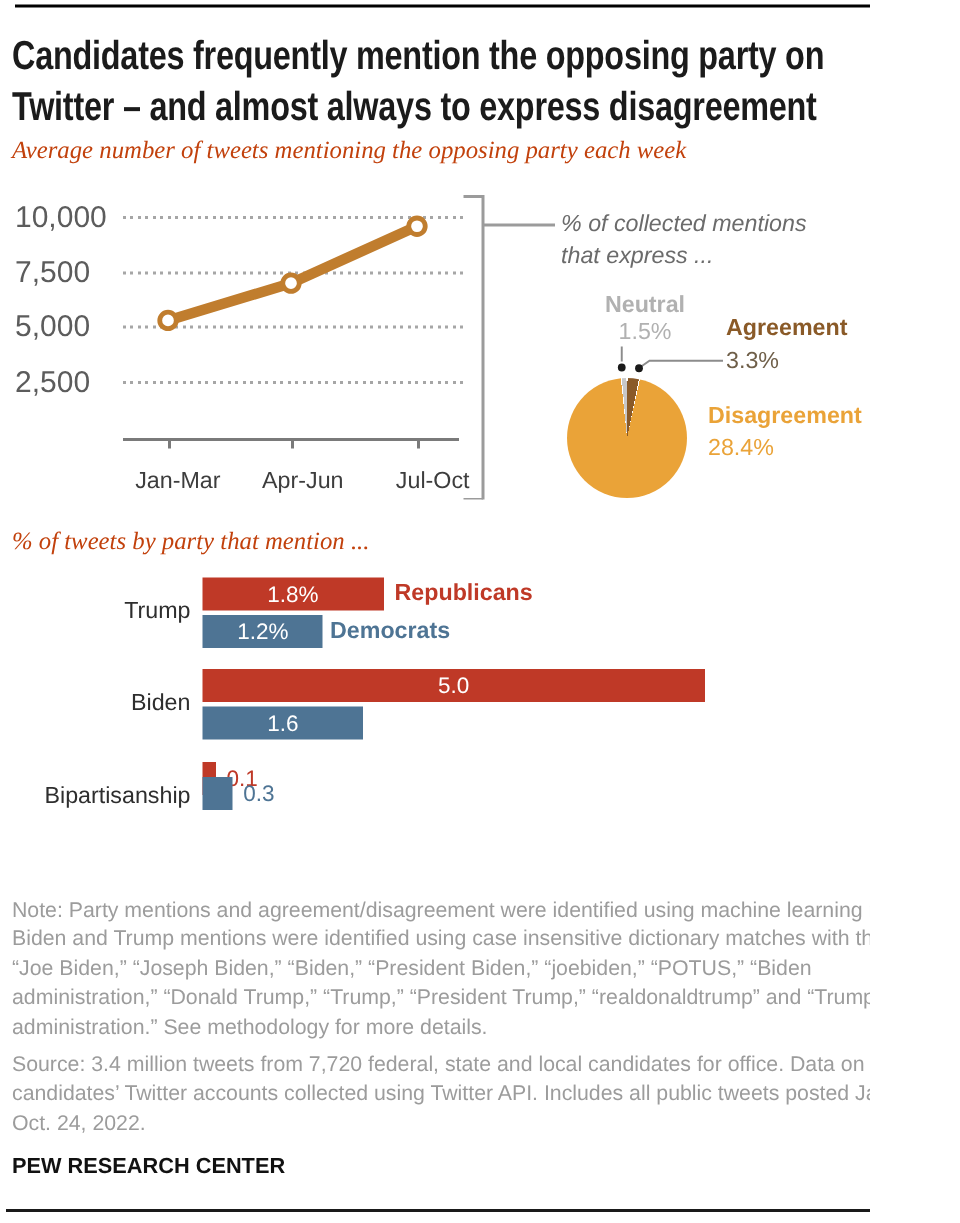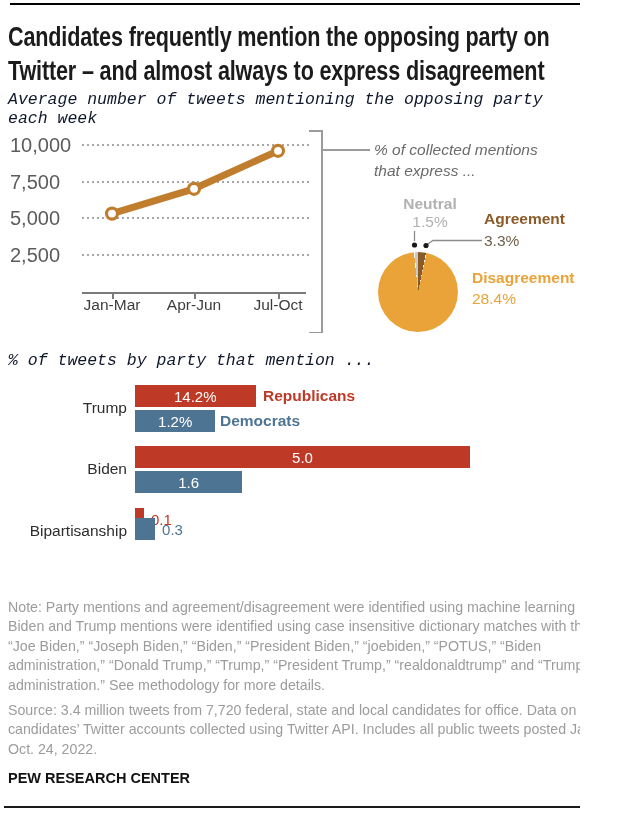--- a/index.html
+++ b/index.html
@@ -7,32 +7,32 @@
         font-family:"Liberation Sans",sans-serif;color:#1c1c1c;}
   .rule{position:absolute;background:#000;height:2px;}
   .rule.top{left:10px;top:3px;width:628px;}
   .rule.bottom{left:4px;top:806px;width:632px;background:#1a1a1a;height:1.5px;}
 
   .title{position:absolute;left:8px;top:20px;margin:0;font-size:27px;font-weight:700;
          letter-spacing:-0.2px;line-height:34px;color:#1b1b1b;transform:scaleX(0.80);
          transform-origin:left top;white-space:nowrap;}
   .title .tline{display:block;}
 
-  .serif-it{font-family:Liberation Mono, monospace;font-style:italic;color:#0f172a;}
+  .serif-it{font-family:Liberation Serif, serif;font-style:italic;color:#c2410c;}
   .subtitle{position:absolute;left:8px;top:90px;margin:0;font-size:16.5px;}
   .bars-heading{position:absolute;left:8px;top:351px;margin:0;font-size:16.5px;}
 
   
   .ylab{position:absolute;width:66px;text-align:left;font-size:20px;color:#5c5c5c;
         height:20px;line-height:20px;left:10px;}
   .grid{position:absolute;left:82px;width:228px;height:2px;
         background:repeating-linear-gradient(90deg,#a6a6a6 0 2px,transparent 2px 5px);}
   .xaxis{position:absolute;left:82px;top:292px;width:224px;height:2px;background:#7a7a7a;}
   .tick{position:absolute;width:1.5px;height:6px;top:293px;background:#7a7a7a;}
-  .xlab{position:absolute;top:296px;width:70px;text-align:center;font-size:15.5px;color:#3d3d3d;}
+  .xlab{position:absolute;top:312px;width:70px;text-align:right;font-size:15.5px;color:#3d3d3d;}
 
   
   .br{position:absolute;background:#9b9b9b;}
   .br.v{left:321px;top:130px;width:1.5px;height:203px;}
   .br.a{height:1.5px;width:13px;left:309px;}
   .br.c{height:1.5px;width:48px;left:322px;top:149px;}
 
   
   .pie-intro{position:absolute;left:374px;top:139px;font-size:15.5px;font-style:italic;
              color:#6b6b6b;line-height:21px;}
@@ -135,21 +135,21 @@
 
   <div class="catlab" style="top:398px">Trump</div>
   <div class="catlab" style="top:459px">Biden</div>
   <div class="catlab" style="top:521px">Bipartisanship</div>
 
   <div class="serlab rep">Republicans</div>
   <div class="serlab dem">Democrats</div>
 
   <div class="bar-row" style="top:385px">
       <div class="bar" style="width: 120.6px; background: rgb(191, 57, 39);">
-        <span class="in">14.2%</span>
+        <span class="in">1.8%</span>
       </div>
     </div>
   <div class="bar-row" style="top:410px">
       <div class="bar" style="width: 80.4px; background: rgb(78, 116, 148);">
         <span class="in">1.2%</span>
       </div>
     </div>
   <div class="bar-row" style="top:446px">
       <div class="bar" style="width: 335px; background: rgb(191, 57, 39);">
         <span class="in">5.0</span>

